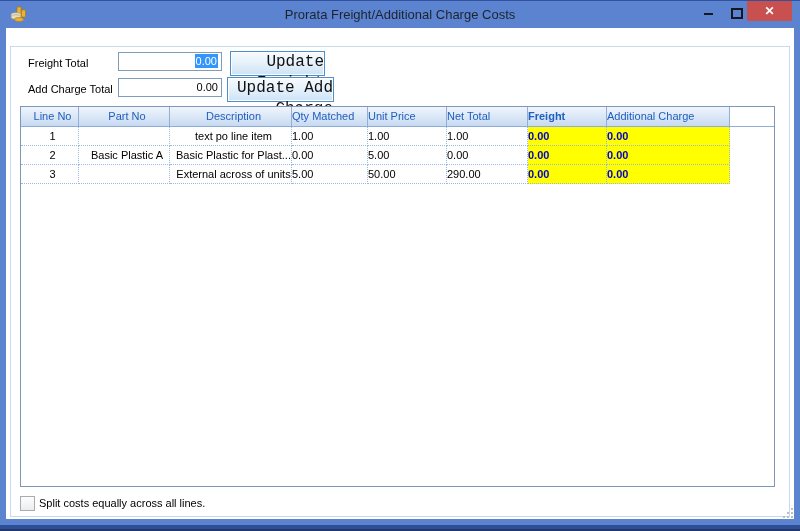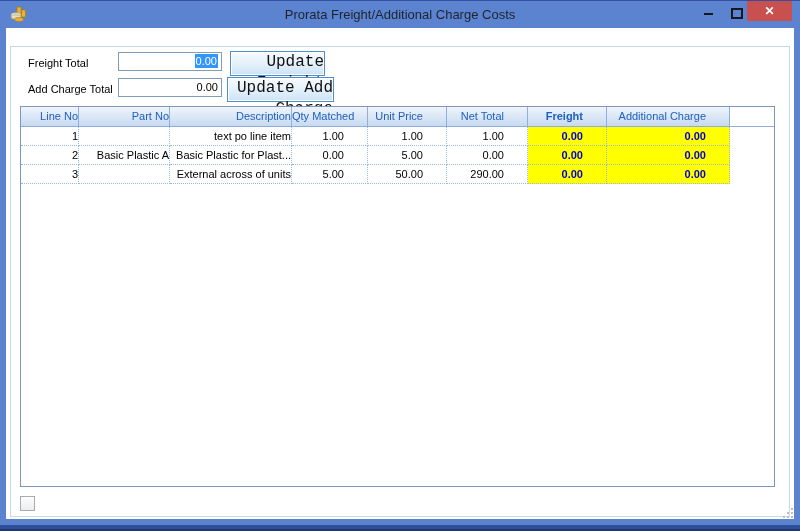--- a/index.html
+++ b/index.html
@@ -42,22 +42,22 @@
   
   .grid{position:absolute;left:20px;top:106px;width:753px;height:379px;border:1px solid #7d96ba;background:#fff;overflow:hidden;}
   .grid-header{display:flex;height:19px;border-bottom:1px solid #8fadd6;background:#fff;}
   .hcell{box-sizing:border-box;height:19px;line-height:19px;font-size:11px;color:#2060c0;
          background:linear-gradient(180deg,#f0f5fc 0%,#d9e6f6 55%,#c7daf2 100%);
          border-right:1px solid #93afd6;overflow:hidden;white-space:nowrap;cursor:pointer;}
   .grid-row{display:flex;height:19px;}
   .cell{box-sizing:border-box;height:19px;line-height:18px;font-size:11px;color:#000;
         border-right:1px dotted #9cb8dd;border-bottom:1px dotted #9cb8dd;
         overflow:hidden;white-space:nowrap;cursor:default;}
-  .left{text-align:right;padding-left:6px;}
-  .right{text-align:right;padding-right:23px;}
+  .left{text-align:center;padding-left:6px;}
+  .right{text-align:left;padding-right:23px;}
   .hl{background:#ffff00;color:#0000cd;font-weight:bold;}
   .fill{flex:1;background:#fff;border:none;}
   
   .checkbox{position:absolute;left:20px;top:496px;width:13px;height:13px;border:1px solid #a6acb2;
             background:linear-gradient(180deg,#fdfdfd,#ededee);cursor:pointer;}
   .chk-label{position:absolute;left:39px;top:497px;font-size:11px;color:#000;}
   .btn-accept{left:630px;top:493px;width:72px;height:22px;}
   .btn-close-dlg{left:710px;top:493px;width:72px;height:22px;}
   .grip{position:absolute;left:782px;top:507px;width:12px;height:12px;}
 </style>
@@ -140,20 +140,21 @@
           <div class="cell right" style="flex: 0 0 79px; width: 79px;">50.00</div>
           <div class="cell right" style="flex: 0 0 81px; width: 81px;">290.00</div>
           <div class="cell right hl" style="flex: 0 0 79px; width: 79px;">0.00</div>
           <div class="cell right hl" style="flex: 0 0 123px; width: 123px;">0.00</div>
           <div class="fill"></div>
         </div>
       </div>
   </div>
 
   <div class="checkbox"></div>
+  <div class="chk-label">Split costs equally across all lines.</div>
 
   <svg class="grip" viewBox="0 0 12 12">
     <rect x="9" y="1" width="2" height="2" fill="#b9bdc6"></rect>
     <rect x="9" y="5" width="2" height="2" fill="#b9bdc6"></rect>
     <rect x="9" y="9" width="2" height="2" fill="#b9bdc6"></rect>
     <rect x="5" y="5" width="2" height="2" fill="#b9bdc6"></rect>
     <rect x="5" y="9" width="2" height="2" fill="#b9bdc6"></rect>
     <rect x="1" y="9" width="2" height="2" fill="#b9bdc6"></rect>
   </svg>
 

